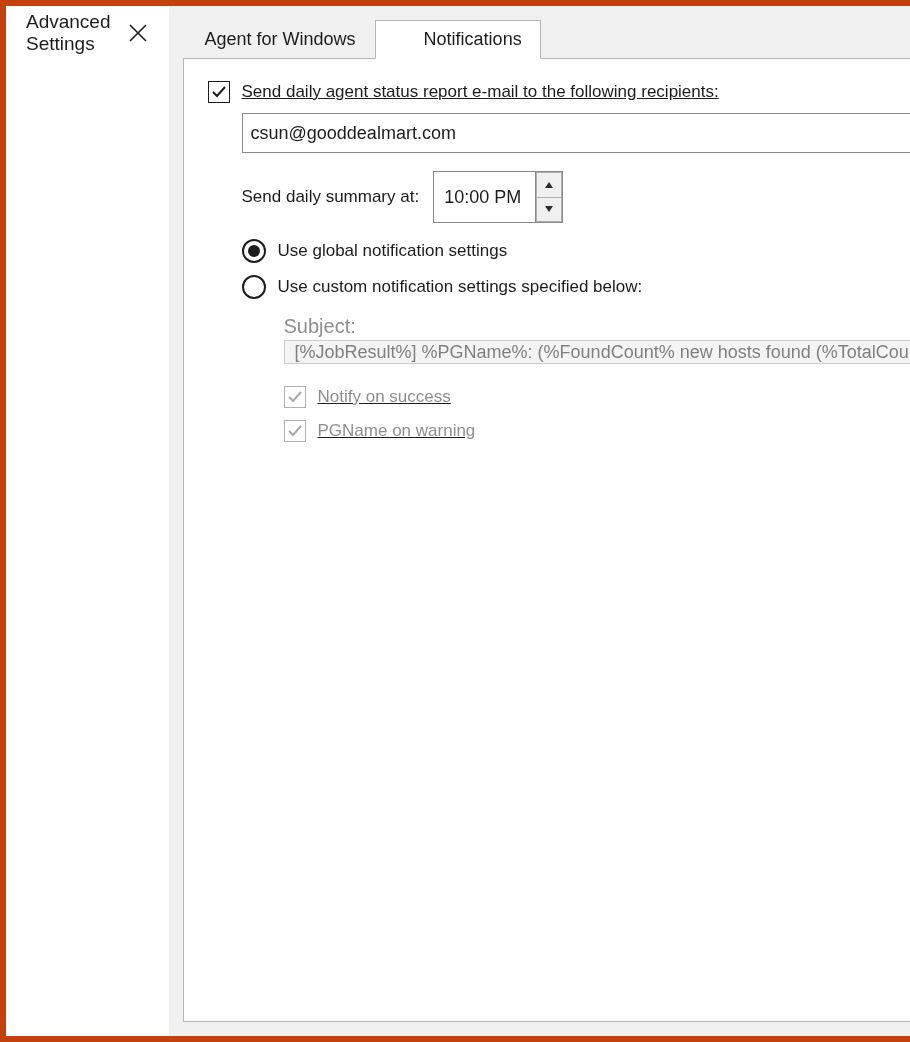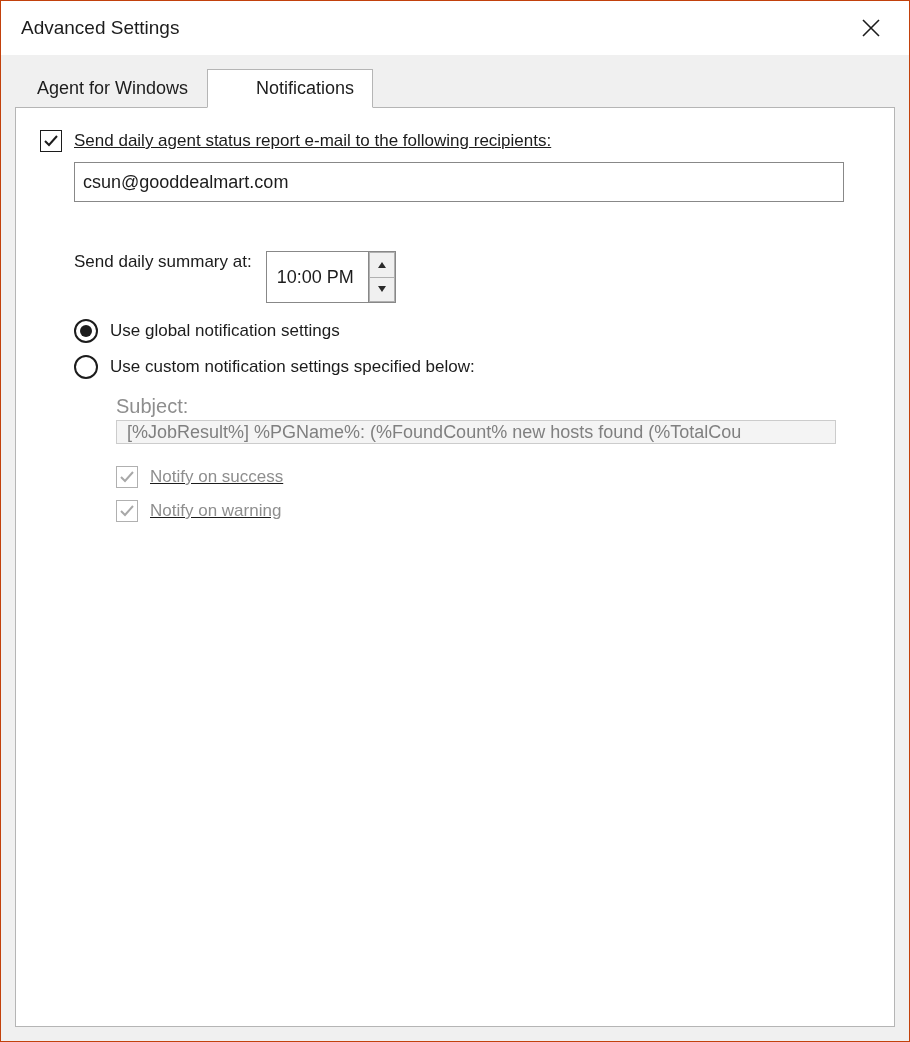--- a/index.html
+++ b/index.html
@@ -5,24 +5,24 @@
     * { box-sizing: border-box; margin: 0; padding: 0; }
     body {
       font-family: "Segoe UI", Tahoma, sans-serif;
       font-size: 17px;
       background: #fff;
       color: #1c1c1c;
     }
     .window {
       width: 910px;
       height: 1042px;
-      border: 1px solid #c2410c;
-      background: #fff;
-      display: flex;
-      flex-direction: column;
+      border: 6px solid #c2410c;
+      background: #fff;
+      display: flex;
+      flex-direction: row;
     }
     .titlebar {
       height: 54px;
       display: flex;
       align-items: center;
       justify-content: space-between;
       padding: 0 18px 0 20px;
       background: #fff;
     }
     .title {
@@ -125,21 +125,20 @@
       align-items: center;
       margin-left: 34px;
       margin-bottom: 16px;
     }
     .time-row .lbl { margin-right: 14px; }
     .timebox {
       display: flex;
       border: 1px solid #888;
       height: 52px;
       background: #fff;
-      margin-top: 31px;
     }
     .timebox .timeval {
       width: 102px;
       padding: 0 10px;
       display: flex;
       align-items: center;
       font-size: 18px;
       border-right: 1px solid #888;
     }
     .spinner {
@@ -319,21 +318,21 @@
         </div>
         <div class="lbl">Notify on success</div>
       </div>
 
       <div class="notify-row">
         <div class="checkbox disabled">
           <svg viewBox="0 0 16 16">
               <path d="M2 8 L6 12 L14 3" stroke="#a8a8a8" stroke-width="2" fill="none"></path>
             </svg>
         </div>
-        <div class="lbl">Notify on warning</div>
+        <div class="lbl">PGName on warning</div>
       </div>
 
 
     </div>
 
 
   </div>
 
 </div>
 

